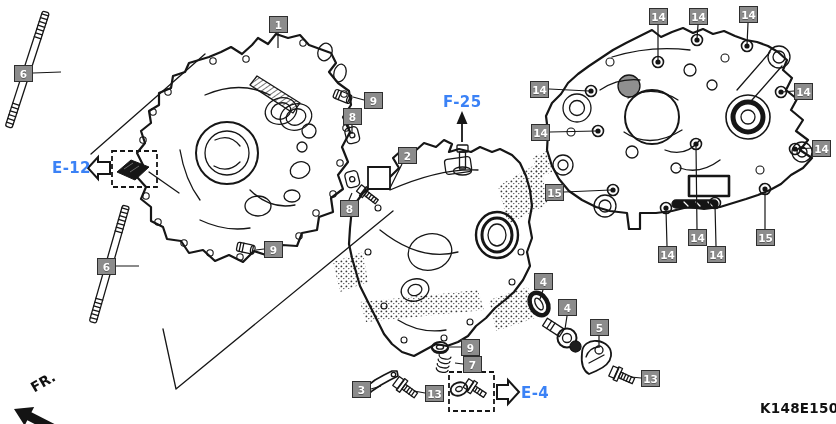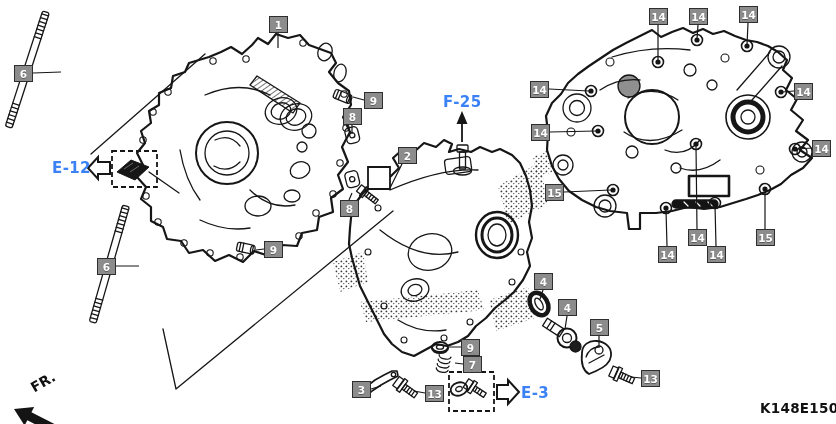--- a/index.html
+++ b/index.html
@@ -330,18 +330,18 @@
 <div class="co" style="left:794px;top:83px">14</div>
 <div class="co" style="left:812px;top:140px">14</div>
 <div class="co" style="left:688px;top:229px">14</div>
 <div class="co" style="left:658px;top:246px">14</div>
 <div class="co" style="left:707px;top:246px">14</div>
 <div class="co" style="left:545px;top:184px">15</div>
 <div class="co" style="left:756px;top:229px">15</div>
 
 <div class="ref" style="left:52px;top:159px">E-12</div>
 <div class="ref" style="left:443px;top:93px">F-25</div>
-<div class="ref" style="left:521px;top:384px">E-3</div>
+<div class="ref" style="left:521px;top:384px">E-4</div>
 
 <div class="fr" style="left:30px;top:374px">FR.</div>
 <div class="code" style="left:760px;top:400px">K148E1500</div>
 
 </div>
 
 </body></html>

